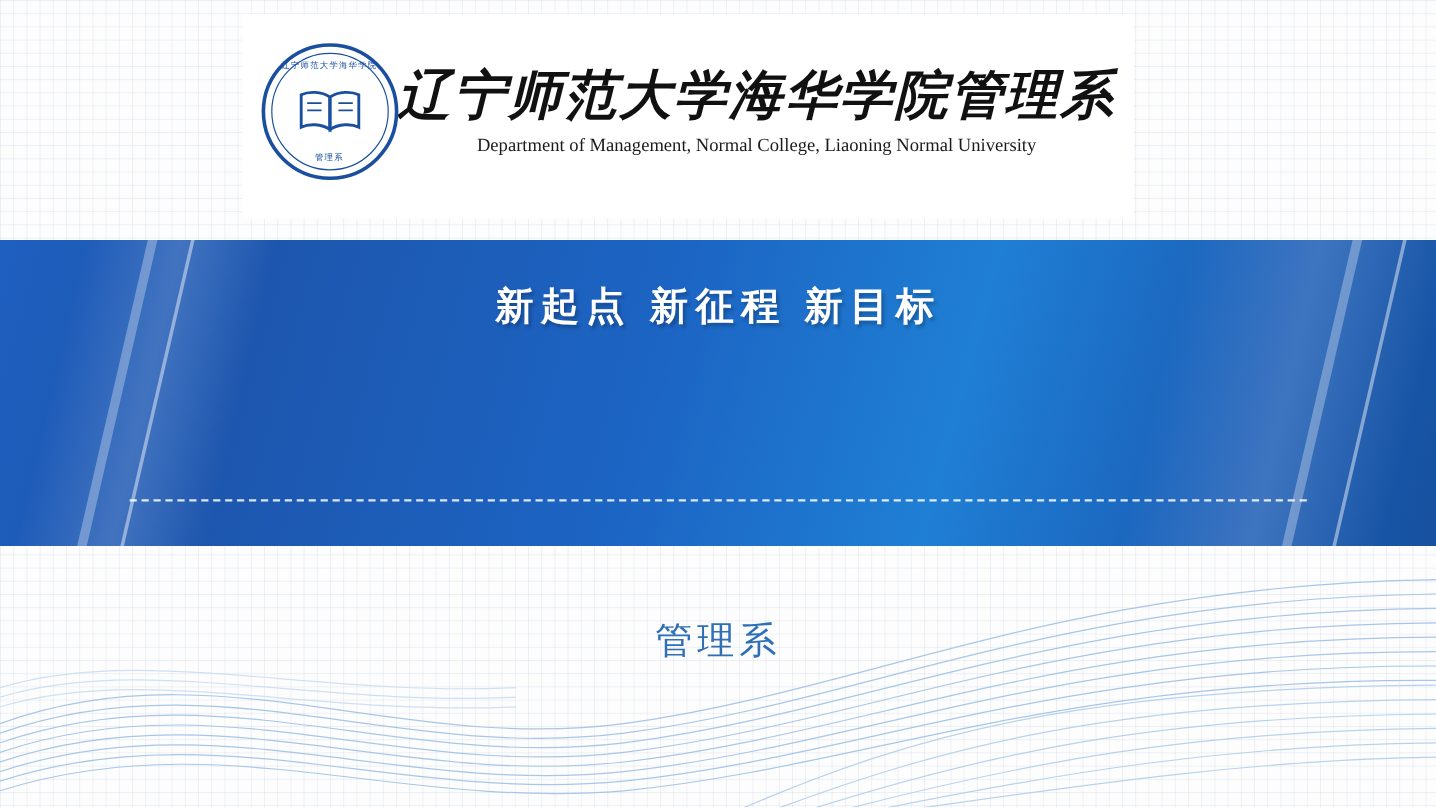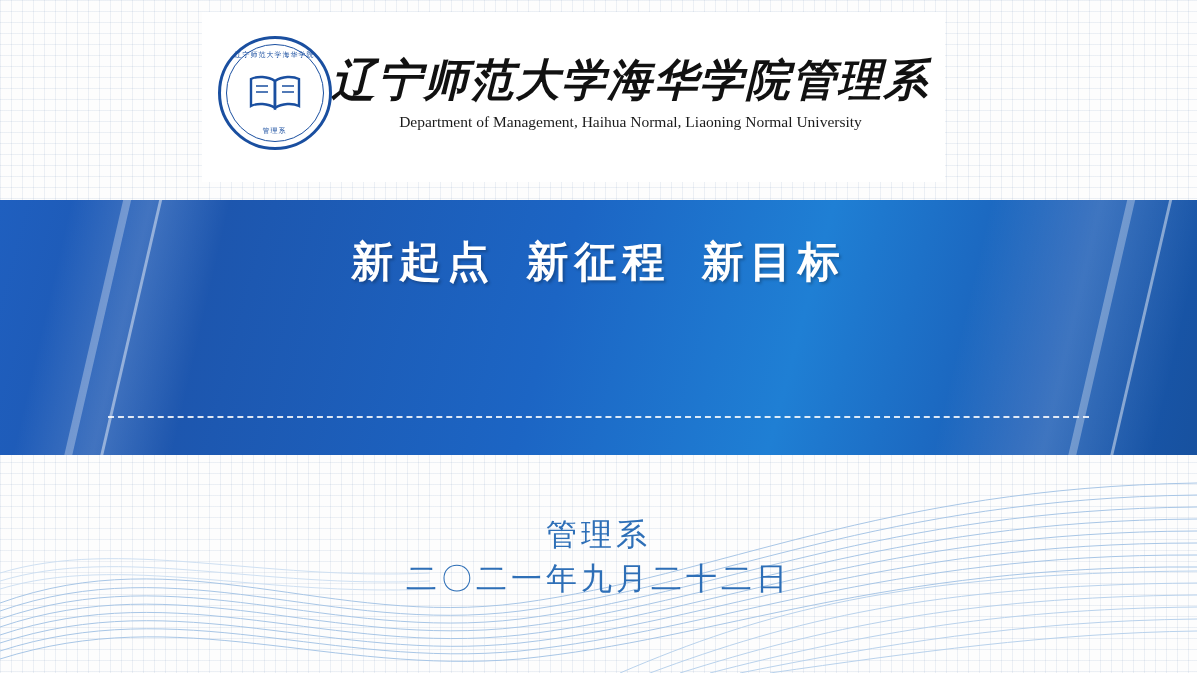--- a/index.html
+++ b/index.html
@@ -76,23 +76,23 @@
   }
   .band-stripe{
     position:absolute;top:-30px;height:330px;width:3px;
     background:rgba(255,255,255,0.45);
     transform:skewX(-13deg);
   }
   .band-stripe.thick{width:8px;background:rgba(255,255,255,0.30);}
   .band-title{
     position:absolute;left:0;right:0;top:34px;
     text-align:center;color:#ffffff;
-    font-family:Liberation Mono, monospace;
+    font-family:Liberation Sans, sans-serif;
     font-weight:bold;
-    font-size:42px;letter-spacing:6px;
+    font-size:32px;letter-spacing:6px;
     text-shadow:2px 2px 3px rgba(0,0,0,0.25);
   }
   .band-subtitle{
     position:absolute;left:0;right:0;top:115px;
     text-align:center;color:#ffffff;
     font-family:"DejaVu Serif", serif;
     font-weight:bold;
     font-size:44px;letter-spacing:3px;
     text-shadow:2px 2px 3px rgba(0,0,0,0.25);
   }
@@ -125,21 +125,21 @@
           <path d="M27 7 C20 2, 9 2, 3 5 L3 32 C9 29, 20 29, 27 34 Z" fill="#ffffff" stroke="#1a4fa0" stroke-width="2.4"></path>
           <path d="M27 7 C34 2, 45 2, 51 5 L51 32 C45 29, 34 29, 27 34 Z" fill="#ffffff" stroke="#1a4fa0" stroke-width="2.4"></path>
           <path d="M27 7 L27 34" stroke="#1a4fa0" stroke-width="2.4"></path>
           <path d="M8 12 H20 M8 18 H20 M34 12 H46 M34 18 H46" stroke="#1a4fa0" stroke-width="1.4"></path>
         </svg>
         <div class="seal-text-bot">管理系</div>
       </div>
 
       <div class="logo-texts">
         <div class="logo-cn">辽宁师范大学海华学院管理系</div>
-        <div class="logo-en">Department of Management, Haihua Normal, Liaoning Normal University</div>
+        <div class="logo-en">Department of Management, Normal College, Liaoning Normal University</div>
       </div>
 
     </div>
   </div>
 
   <div class="band">
     <div class="band-sheen" style="left:40px;"></div>
     <div class="band-stripe thick" style="left:92px;"></div>
     <div class="band-stripe" style="left:128px;"></div>
     <div class="band-sheen" style="left:960px;width:220px;"></div>
@@ -171,16 +171,15 @@
     </g>
     <g fill="none" stroke="#cfe0f2" stroke-width="1">
       <path d="M0,120 C120,84 260,128 430,120"></path>
       <path d="M0,128 C120,92 260,136 430,128"></path>
       <path d="M0,136 C120,100 260,144 430,136"></path>
     </g>
   </svg>
 
   <div class="footer-text">
     <div class="footer-dept">管理系</div>
-    <div class="footer-date">二〇二一年九月二十二日</div>
   </div>
 
 </div>
 
 </body></html>

